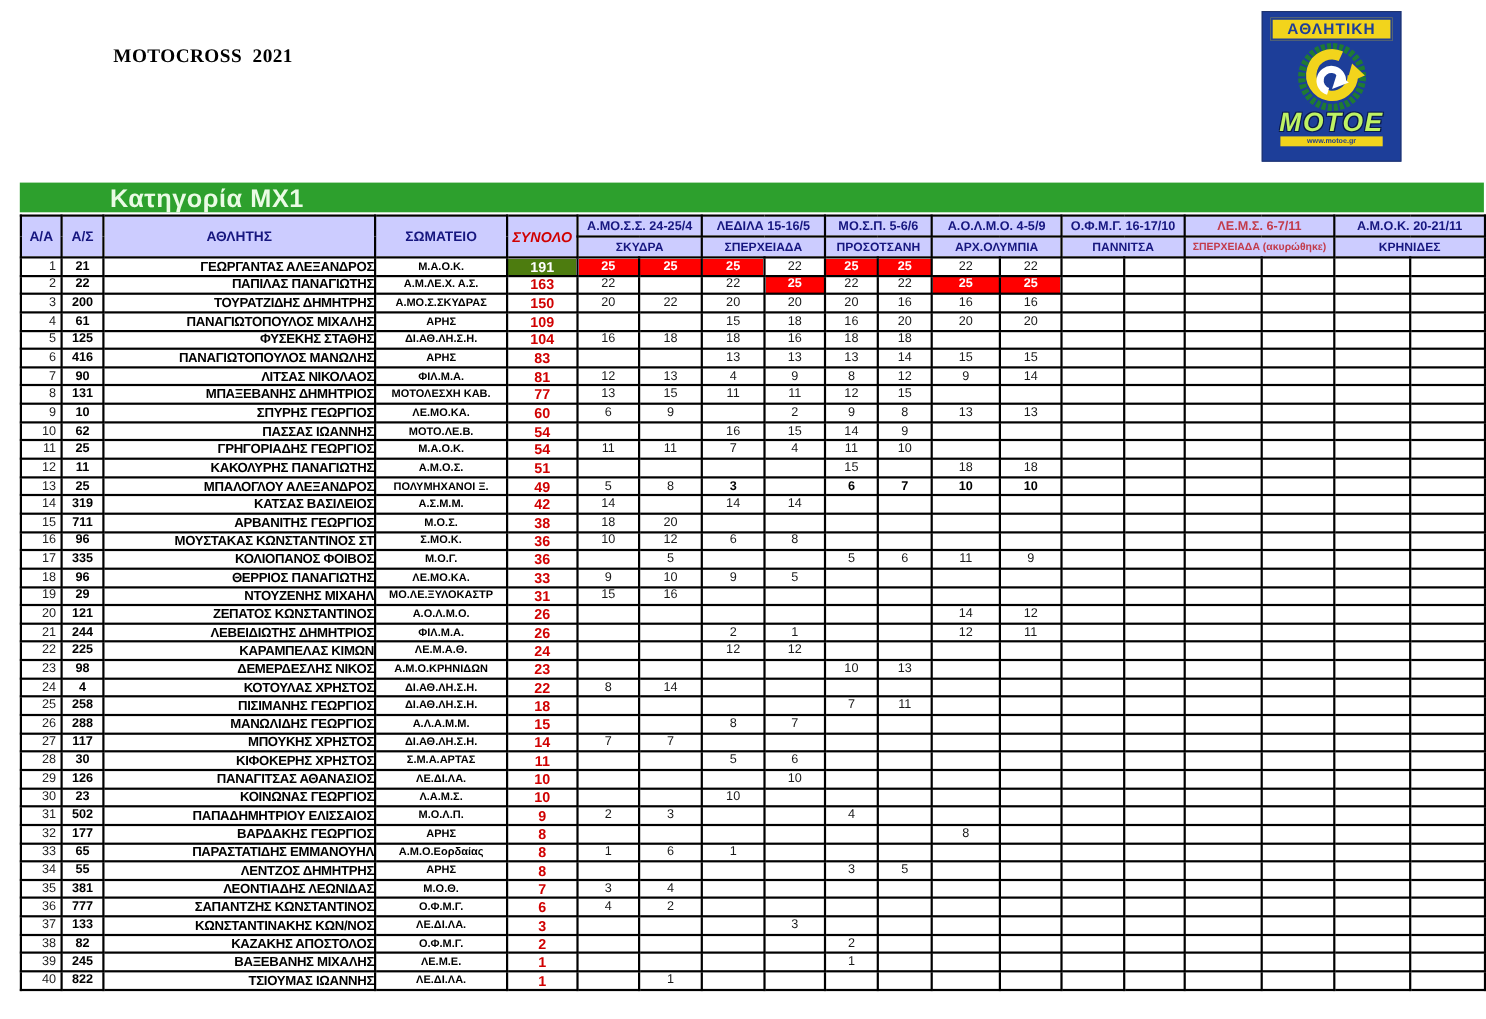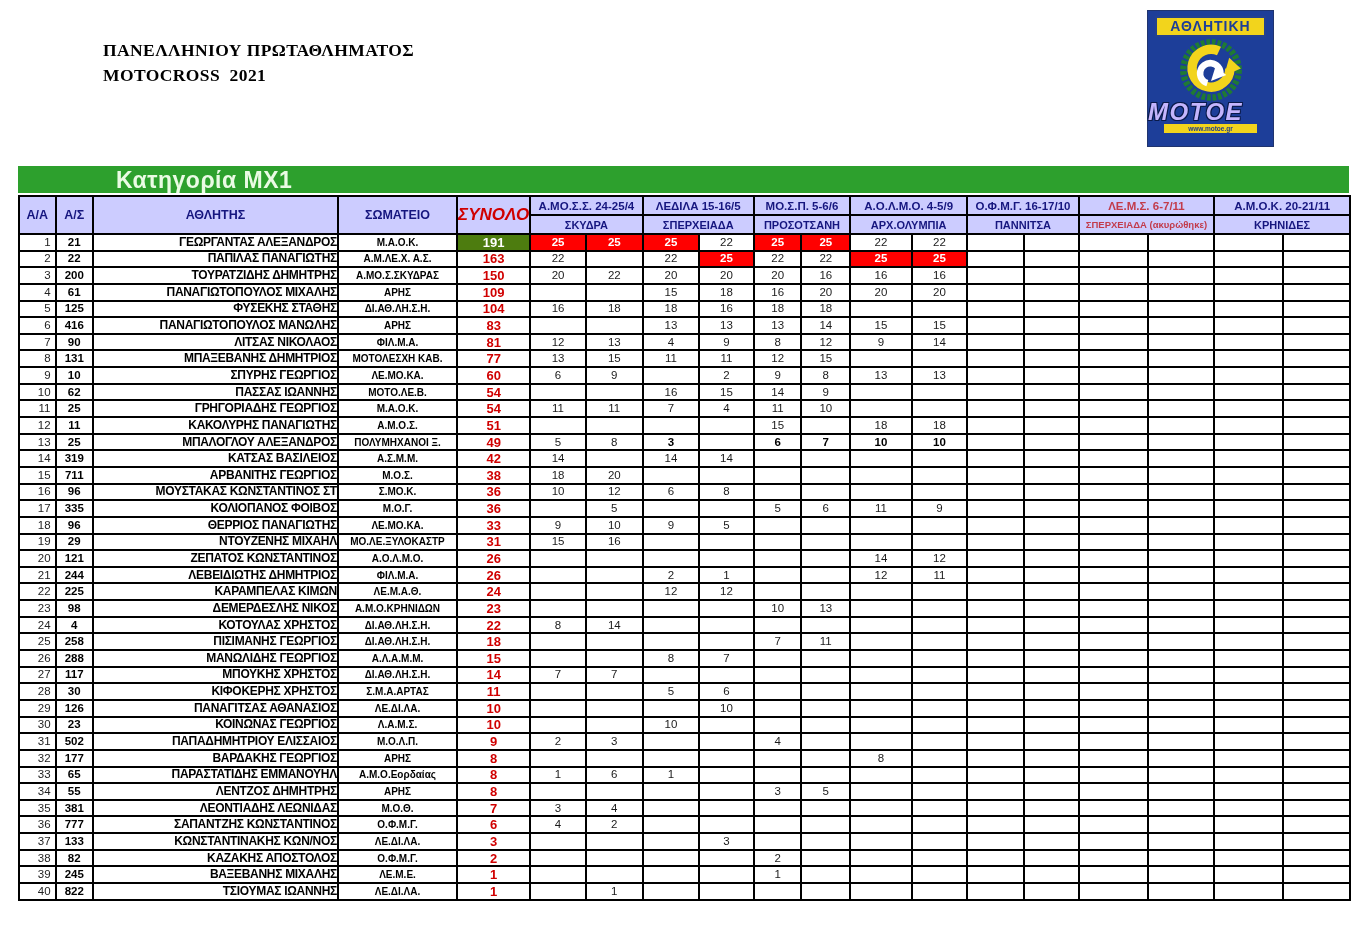--- a/index.html
+++ b/index.html
@@ -10,38 +10,38 @@
   .title-block{position:absolute;left:103px;top:38px;color:#000;}
   .title-line{font-family:"Liberation Serif",serif;font-weight:bold;font-size:17.5px;
               line-height:24.5px;letter-spacing:.4px;white-space:pre;}
 
   
   .logo{position:absolute;left:1147px;top:10px;width:127px;height:137px;background:#1D3E99;
         border:1px solid #20346e;box-sizing:border-box;}
   .logo-band{margin:5px 7px 0;background:#F2D41C;border:2px solid #24418F;color:#1D3E99;
              font-weight:bold;font-size:14px;text-align:center;line-height:17px;letter-spacing:1px;}
   .logo-wreath{display:block;margin:1px auto 0;}
-  .logo-brand{text-align:left;color:#c4b5fd;font-weight:bold;font-style:italic;font-size:24px;
+  .logo-brand{text-align:center;color:#bef264;font-weight:bold;font-style:italic;font-size:24px;
               line-height:20px;letter-spacing:1.5px;
               text-shadow:1px 1px 0 #0a1a4a,-1px -1px 0 #0a1a4a,1px -1px 0 #0a1a4a,-1px 1px 0 #0a1a4a;}
   .logo-url{margin:2px 16px 0;background:#F2D41C;color:#23408C;font-size:6.5px;font-weight:bold;
             text-align:center;line-height:9px;}
 
   
   .banner{position:absolute;left:18px;top:166px;width:1331px;height:27px;background:#2DA02D;}
-  .banner-label{position:absolute;left:98px;top:0;font-size:23px;font-weight:bold;color:#EAFBE4;
+  .banner-label{position:absolute;left:82px;top:0;font-size:23px;font-weight:bold;color:#EAFBE4;
                 line-height:28px;letter-spacing:.5px;}
 
   
   .tablewrap{position:absolute;left:18px;top:195px;}
   table{border-collapse:collapse;table-layout:fixed;}
   th,td{border:2px solid #000;padding:0;overflow:hidden;white-space:nowrap;vertical-align:middle;}
   thead th{background:#CCCCFF;color:#16167F;font-weight:bold;}
   th.h-static{font-size:12.5px;}
-  th.h-total{color:#D00000;font-style:italic;font-size:17px;}
+  th.h-total{color:#D00000;font-style:italic;font-size:13px;}
   th.ev-name{height:17px;font-size:11.5px;}
   th.ev-venue{height:17px;font-size:11px;}
   th.canceled{color:#C23B4B;}
   th.ev-venue.canceled{font-size:9.5px;}
 
   tbody td{height:14.65px;font-size:11.5px;line-height:13px;text-align:center;color:#1a1a1a;background:#fff;}
   td.pos{text-align:right;padding-right:4px;color:#222;}
   td.num{font-weight:bold;color:#000;}
   td.name{text-align:right;padding-left:3px;font-weight:bold;font-size:12px;letter-spacing:-.3px;color:#000;}
   td.club{font-weight:bold;font-size:10px;color:#000;}
@@ -54,21 +54,20 @@
   .watermark{position:absolute;left:358px;top:790px;z-index:6;pointer-events:none;
              font-size:92px;font-weight:bold;letter-spacing:2px;
              color:rgba(198,203,211,0.16);-webkit-text-stroke:2.5px rgba(183,189,199,0.55);}
 </style>
 </head>
 <body>
 
 <div class="page">
 
   <div class="title-block">
-    <div class="title-line">ΠΑΝΕΛΛΗΝΙΟΥ ΠΡΩΤΑΘΛΗΜΑΤΟΣ</div>
     <div class="title-line">MOTOCROSS  2021</div>
   </div>
 
   <div class="logo">
     <div class="logo-band">ΑΘΛΗΤΙΚΗ</div>
     <svg class="logo-wreath" width="74" height="64" viewBox="0 0 100 88">
       <circle cx="50" cy="44" r="38" fill="none" stroke="#1F7A34" stroke-width="9" stroke-dasharray="5 2.5"></circle>
       <circle cx="50" cy="44" r="33" fill="#1D3E99"></circle>
       <path d="M61 18 A 26 26 0 1 0 76 42" fill="none" stroke="#F2D41C" stroke-width="13"></path>
       <polygon points="75,27 91,42 68,52" fill="#F2D41C"></polygon>

